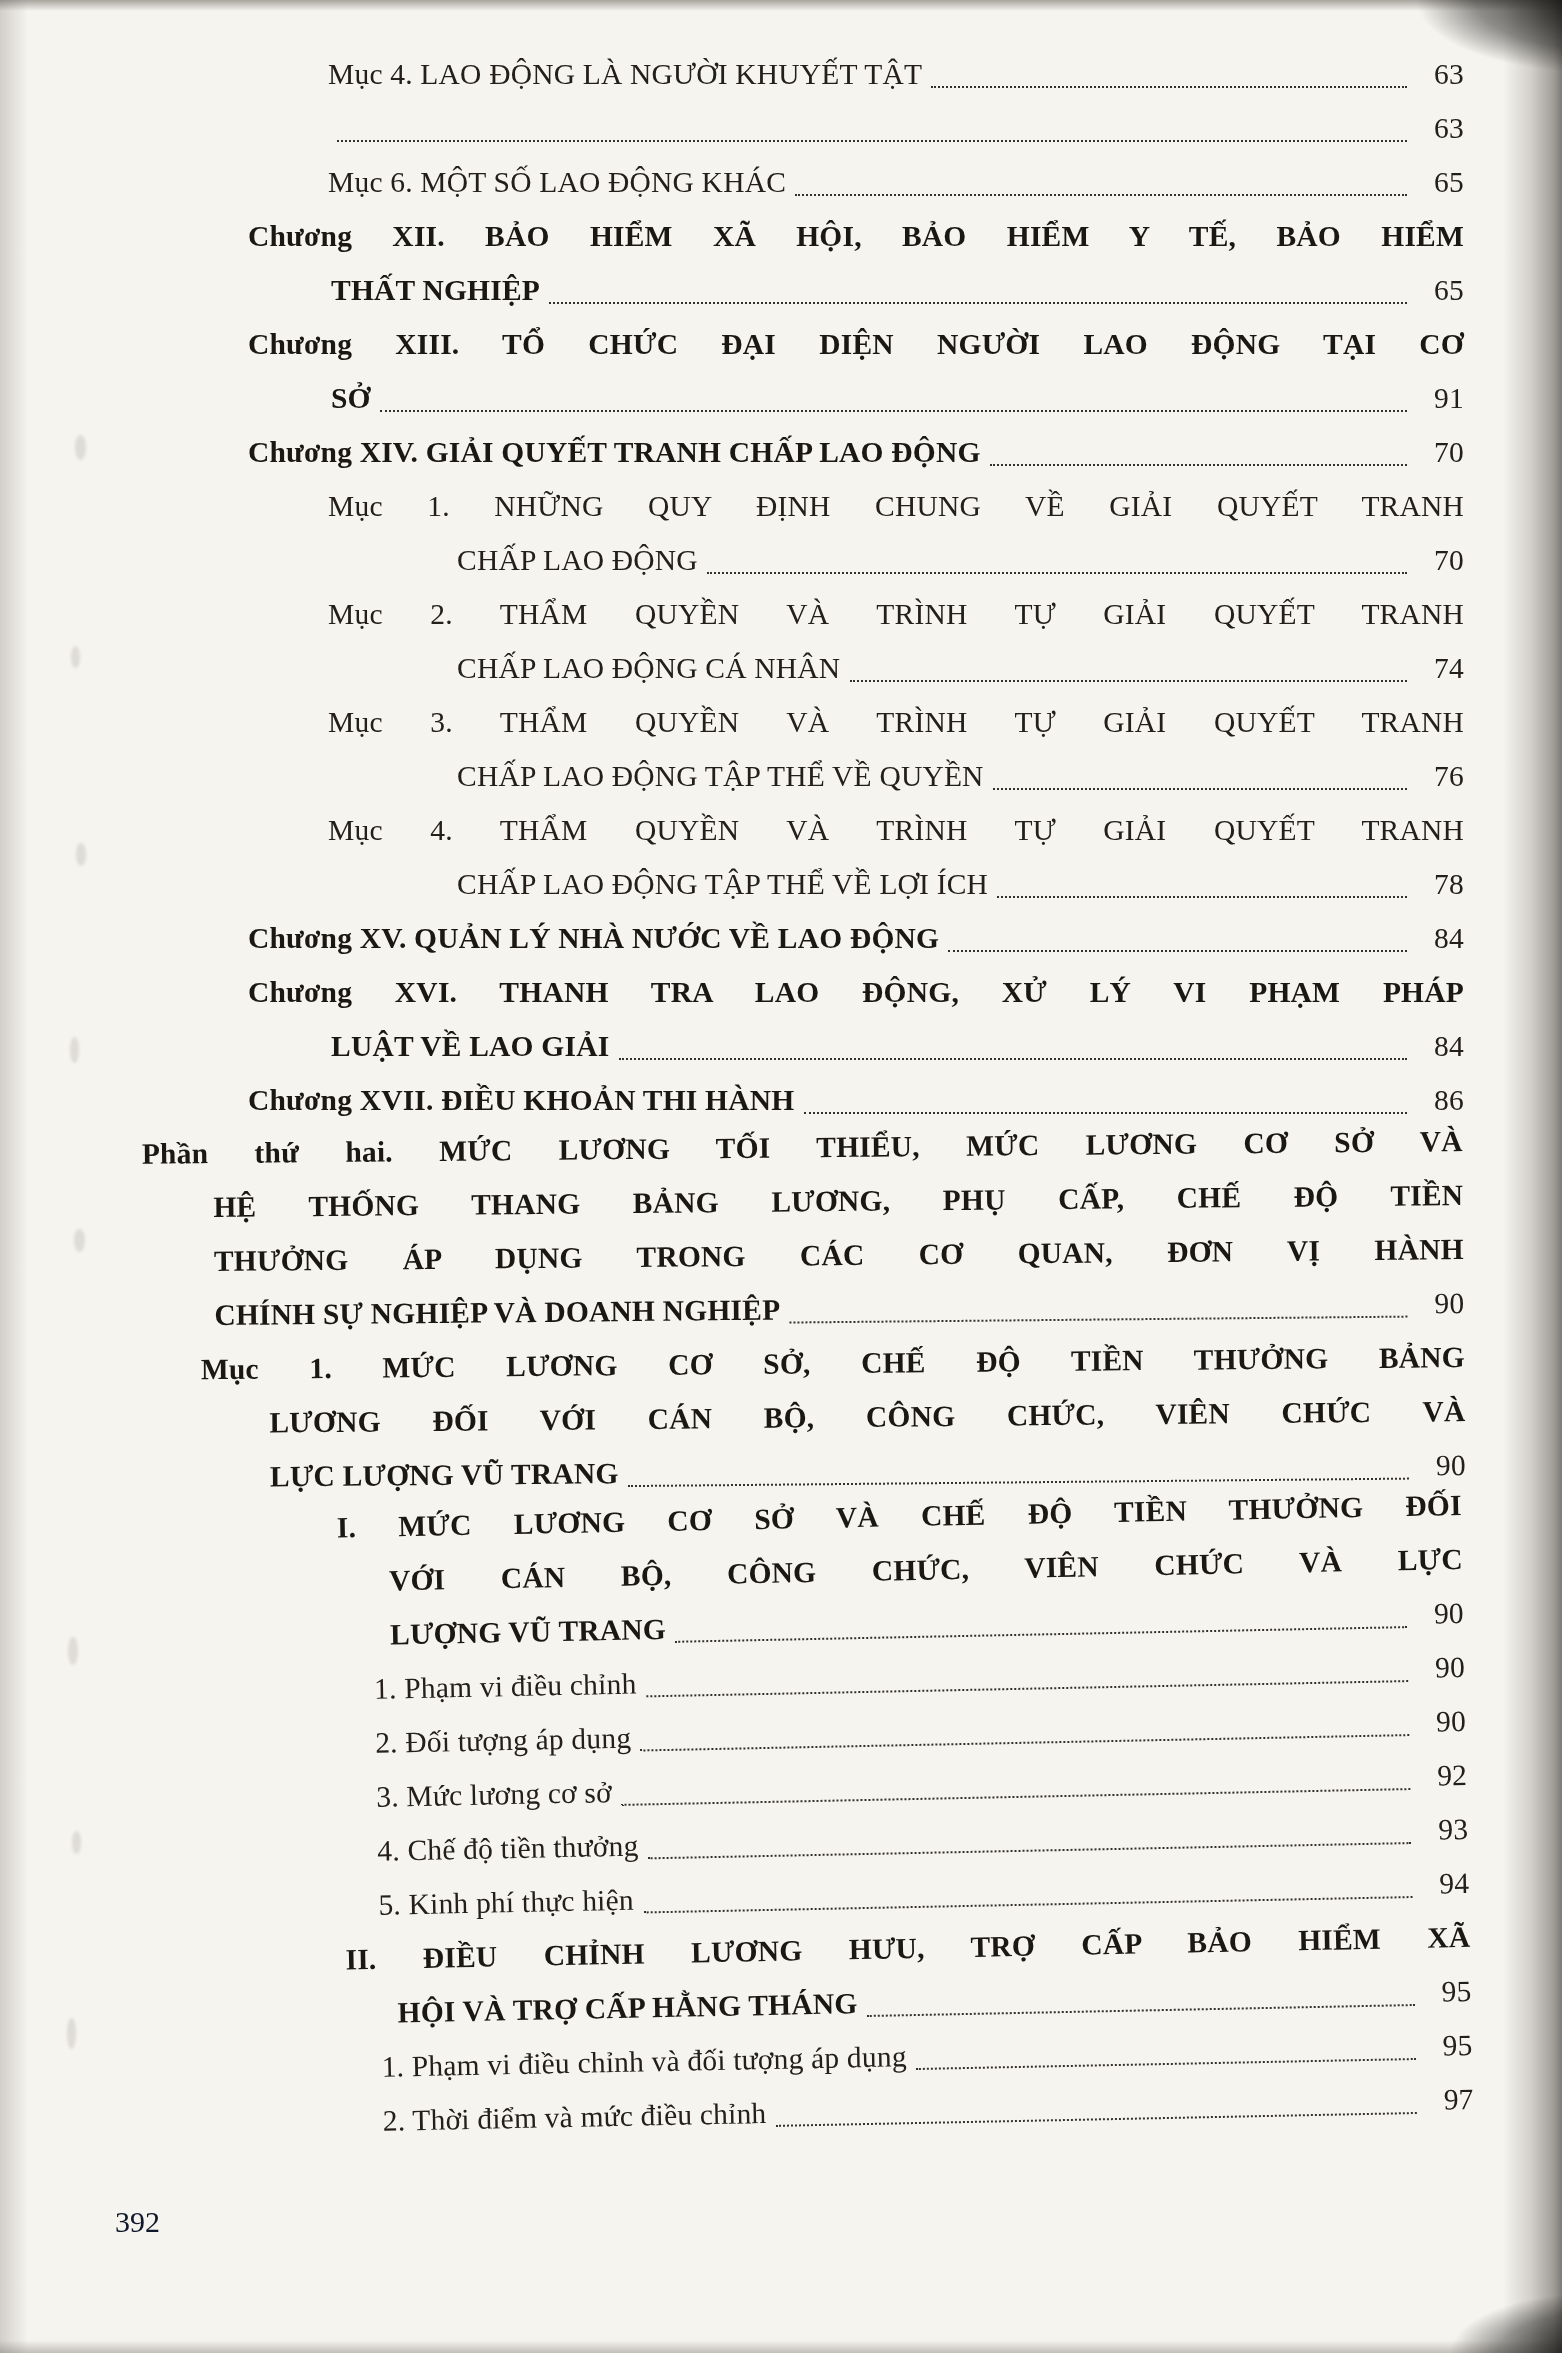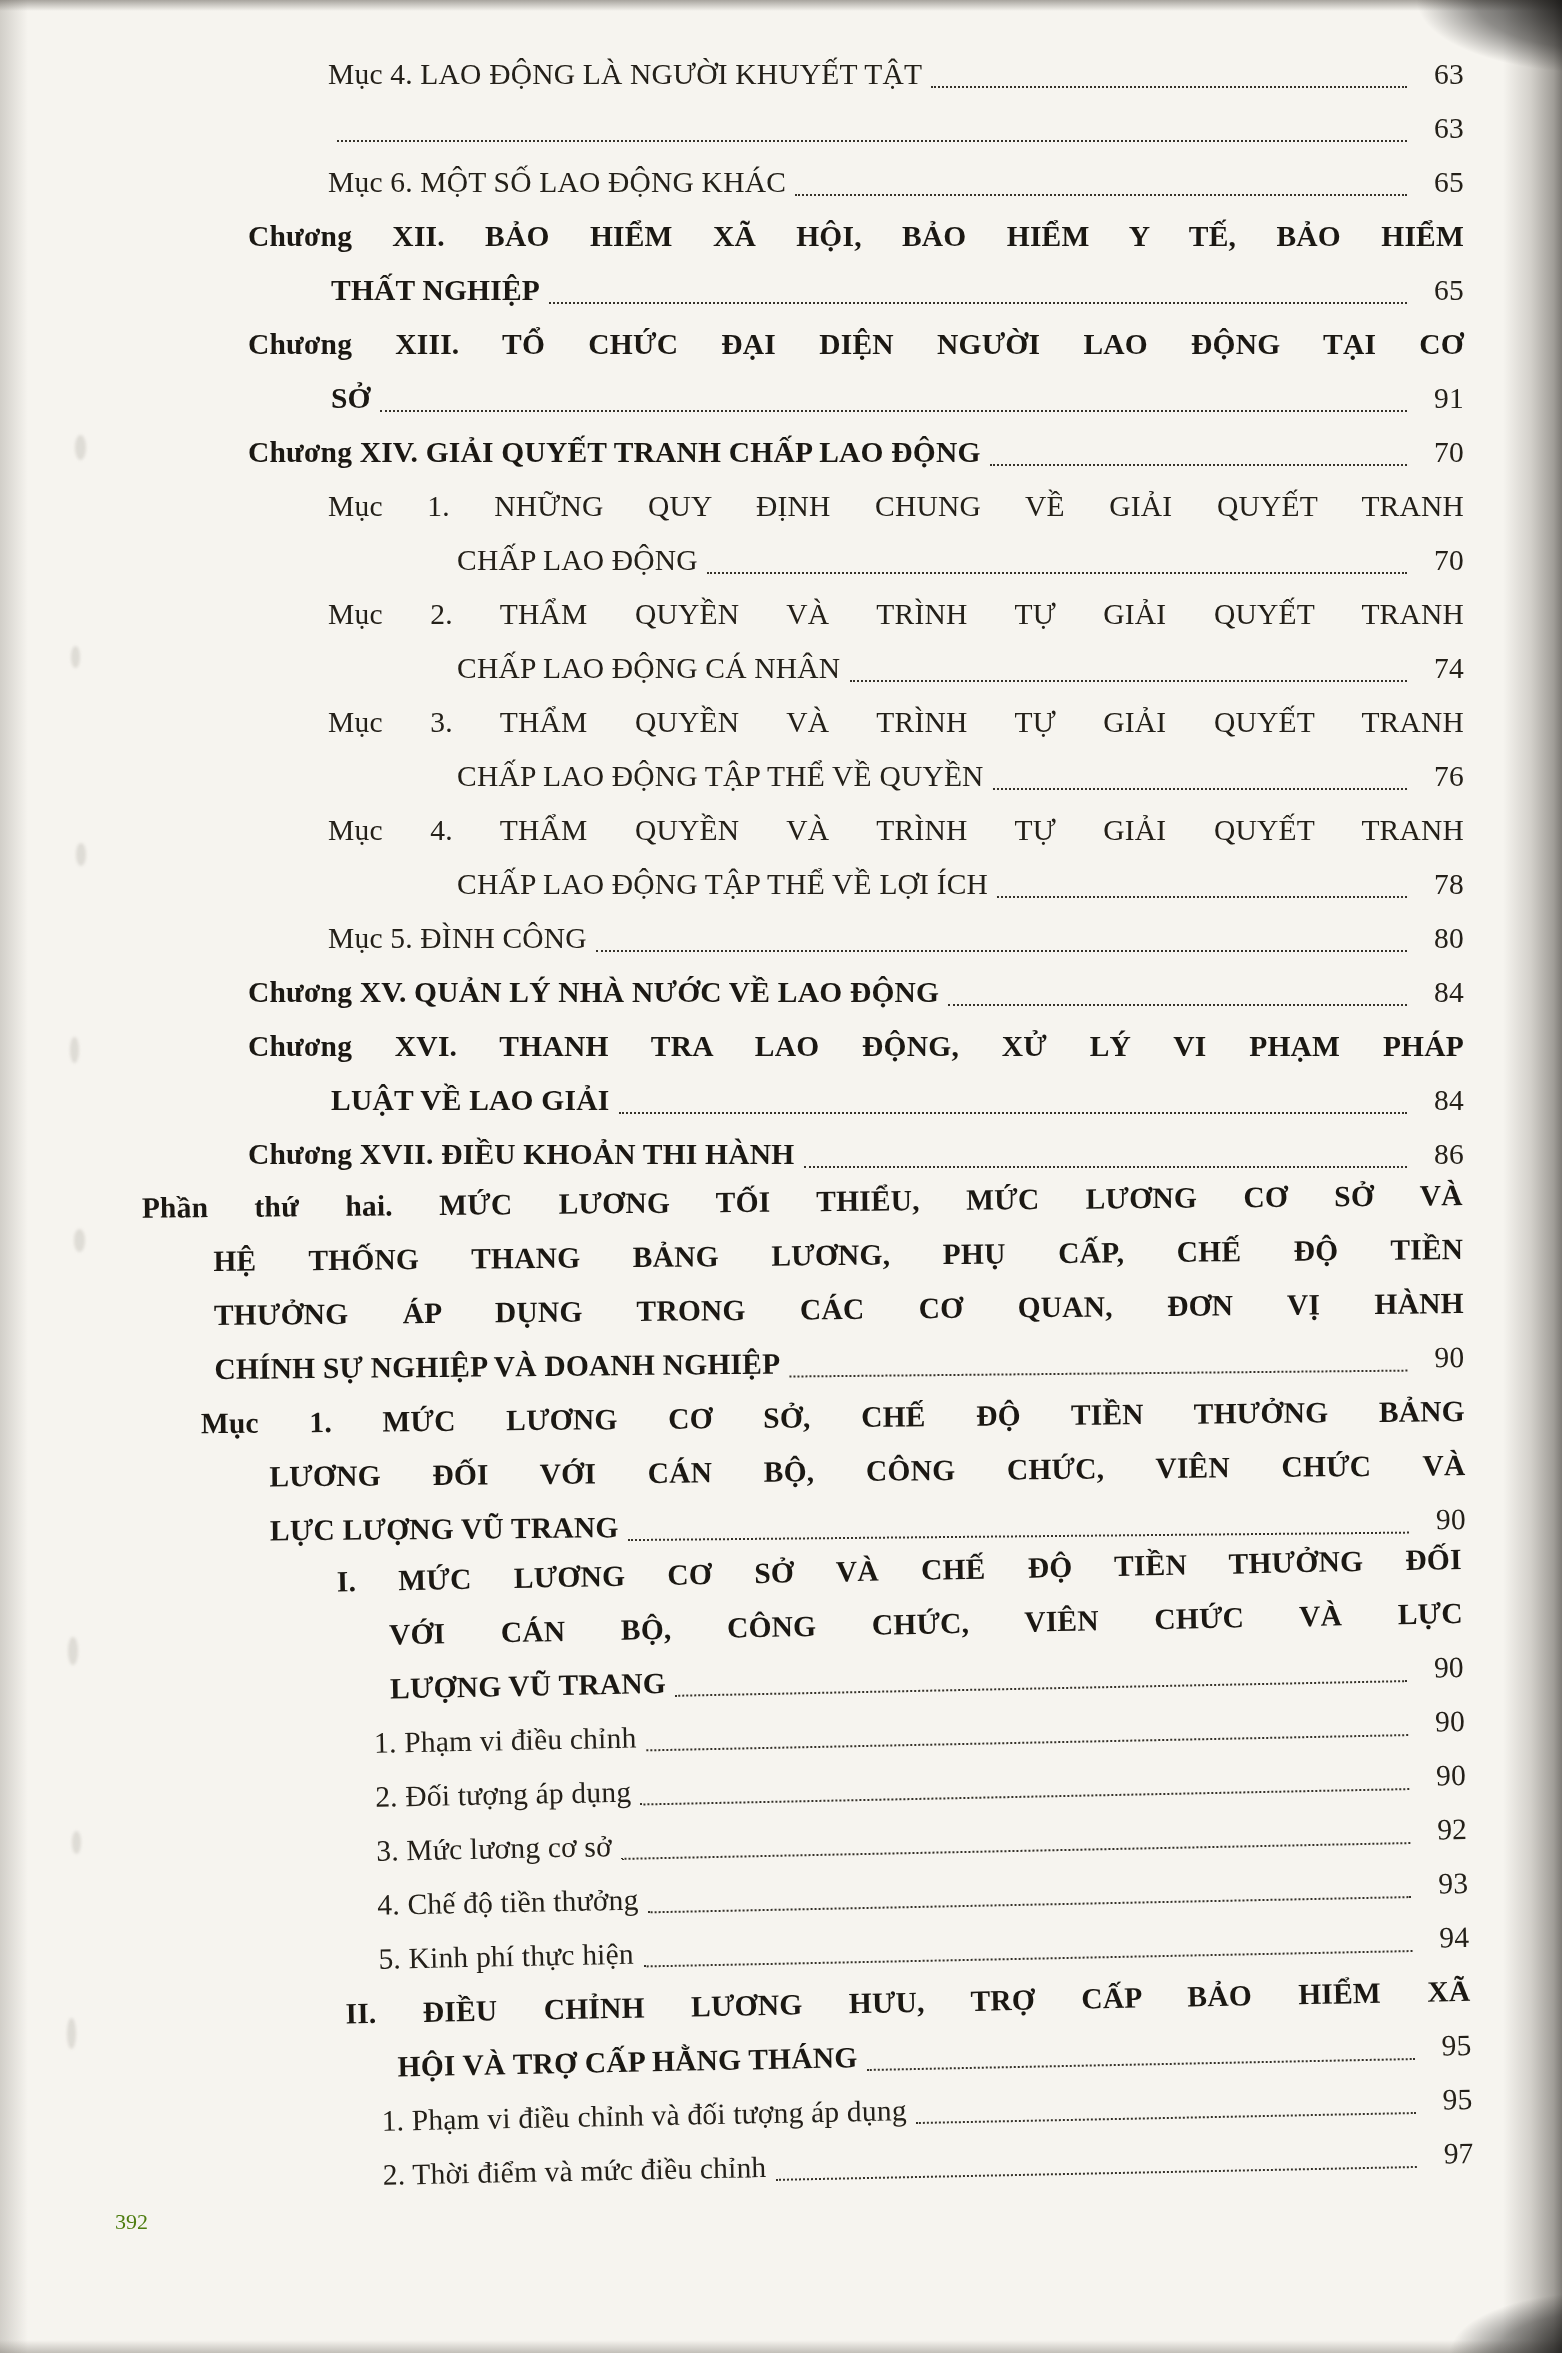--- a/index.html
+++ b/index.html
@@ -50,21 +50,21 @@
   .lv-chapter{padding-left:132px;}
   .lv-chapter-cont{padding-left:215px;}
   .lv-muc{padding-left:212px;}
   .lv-muc-cont{padding-left:341px;justify-content:center;}
   .lv-muc1{padding-left:84px;}
   .lv-muc1-cont{padding-left:152px;}
   .lv-roman{padding-left:223px;}
   .lv-roman-cont{padding-left:274px;}
   .lv-item{padding-left:257px;}
 
-  .book-pagenum{position:absolute;left:115px;top:2202px;font-size:22px;line-height:39px;color:#4d7c0f;z-index:2;}
+  .book-pagenum{position:absolute;left:115px;top:2202px;font-size:30px;line-height:39px;color:#0f172a;z-index:2;}
 </style>
 </head>
 <body>
 
 <div class="page">
 
   <div class="toc">
     <div class="toc-group g0">
         <div class="row lv-muc"><span class="text">Mục 4. LAO ĐỘNG LÀ NGƯỜI KHUYẾT TẬT</span><span class="leader"></span><span class="pagenum">63</span></div>
         <div class="row lv-muc"><span class="leader"></span><span class="pagenum">63</span></div>
@@ -75,21 +75,20 @@
         <div class="row lv-chapter-cont bold"><span class="text">SỞ</span><span class="leader"></span><span class="pagenum">91</span></div>
         <div class="row lv-chapter bold"><span class="text">Chương XIV. GIẢI QUYẾT TRANH CHẤP LAO ĐỘNG</span><span class="leader"></span><span class="pagenum">70</span></div>
         <div class="row lv-muc nopage"><span class="text">Mục 1. NHỮNG QUY ĐỊNH CHUNG VỀ GIẢI QUYẾT TRANH</span></div>
         <div class="row lv-muc-cont"><span class="text">CHẤP LAO ĐỘNG</span><span class="leader"></span><span class="pagenum">70</span></div>
         <div class="row lv-muc nopage"><span class="text">Mục 2. THẨM QUYỀN VÀ TRÌNH TỰ GIẢI QUYẾT TRANH</span></div>
         <div class="row lv-muc-cont"><span class="text">CHẤP LAO ĐỘNG CÁ NHÂN</span><span class="leader"></span><span class="pagenum">74</span></div>
         <div class="row lv-muc nopage"><span class="text">Mục 3. THẨM QUYỀN VÀ TRÌNH TỰ GIẢI QUYẾT TRANH</span></div>
         <div class="row lv-muc-cont"><span class="text">CHẤP LAO ĐỘNG TẬP THỂ VỀ QUYỀN</span><span class="leader"></span><span class="pagenum">76</span></div>
         <div class="row lv-muc nopage"><span class="text">Mục 4. THẨM QUYỀN VÀ TRÌNH TỰ GIẢI QUYẾT TRANH</span></div>
         <div class="row lv-muc-cont"><span class="text">CHẤP LAO ĐỘNG TẬP THỂ VỀ LỢI ÍCH</span><span class="leader"></span><span class="pagenum">78</span></div>
-        <div class="row lv-muc"><span class="text">Mục 5. ĐÌNH CÔNG</span><span class="leader"></span><span class="pagenum">80</span></div>
         <div class="row lv-chapter bold"><span class="text">Chương XV. QUẢN LÝ NHÀ NƯỚC VỀ LAO ĐỘNG</span><span class="leader"></span><span class="pagenum">84</span></div>
         <div class="row lv-chapter bold nopage"><span class="text">Chương XVI. THANH TRA LAO ĐỘNG, XỬ LÝ VI PHẠM PHÁP</span></div>
         <div class="row lv-chapter-cont bold"><span class="text">LUẬT VỀ LAO GIẢI</span><span class="leader"></span><span class="pagenum">84</span></div>
         <div class="row lv-chapter bold"><span class="text">Chương XVII. ĐIỀU KHOẢN THI HÀNH</span><span class="leader"></span><span class="pagenum">86</span></div>
       </div>
     <div class="toc-group g1">
         <div class="row lv-part bold nopage"><span class="text">Phần thứ hai. MỨC LƯƠNG TỐI THIỂU, MỨC LƯƠNG CƠ SỞ VÀ</span></div>
         <div class="row lv-part-cont bold nopage"><span class="text">HỆ THỐNG THANG BẢNG LƯƠNG, PHỤ CẤP, CHẾ ĐỘ TIỀN</span></div>
         <div class="row lv-part-cont bold nopage"><span class="text">THƯỞNG ÁP DỤNG TRONG CÁC CƠ QUAN, ĐƠN VỊ HÀNH</span></div>
         <div class="row lv-part-cont bold"><span class="text">CHÍNH SỰ NGHIỆP VÀ DOANH NGHIỆP</span><span class="leader"></span><span class="pagenum">90</span></div>

